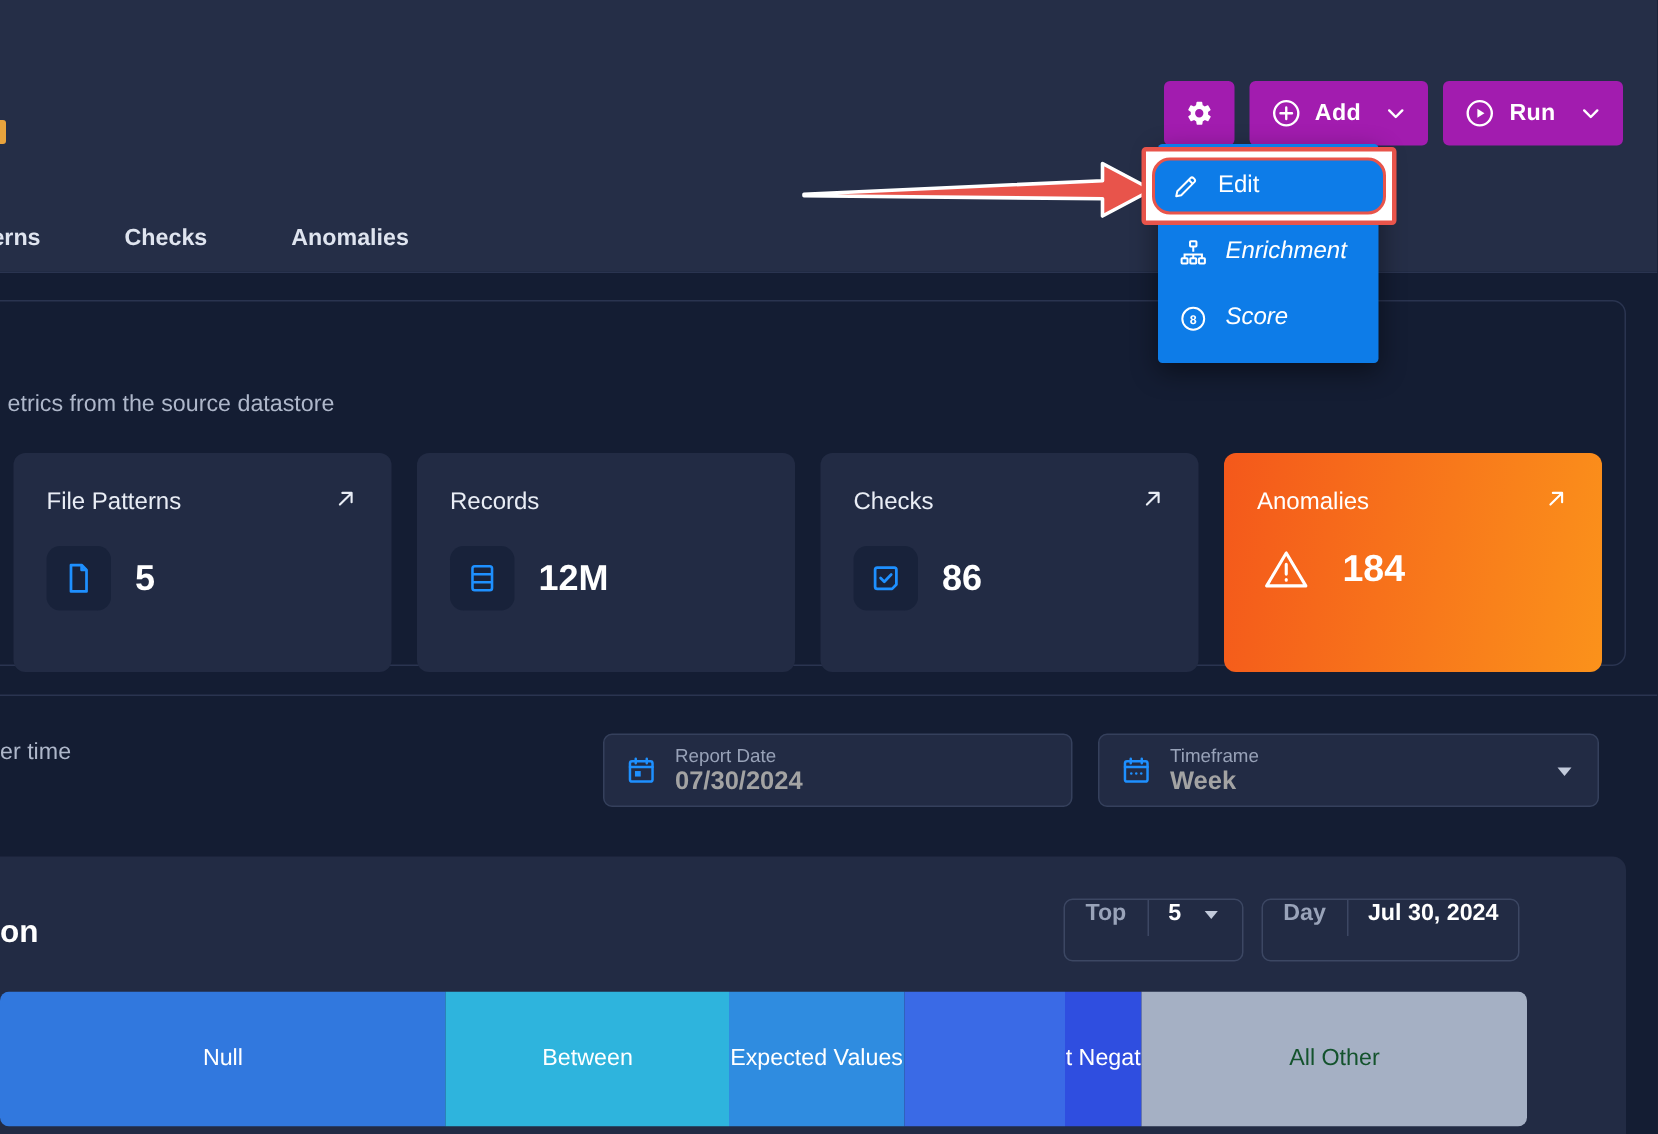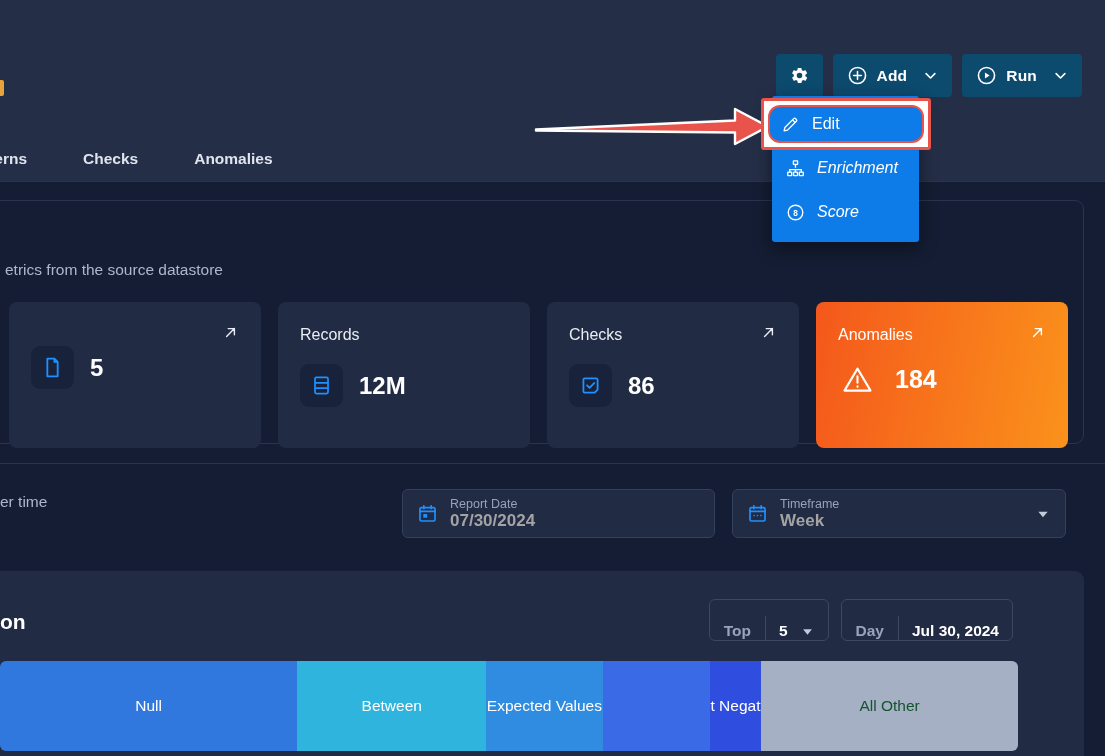--- a/index.html
+++ b/index.html
@@ -17,21 +17,21 @@
     background: #252e47;
   }
   .orange-stub {
     position: absolute; left: 0; top: 80px; width: 4px; height: 16px;
     background: #e8a33d; border-radius: 0 2px 2px 0;
   }
 
   
   .actions { position: absolute; right: 23px; top: 54px; display: flex; gap: 10px; align-items: flex-start; }
   .btn {
-    background: #0c4a6e; color: #fff; border: none; border-radius: 4px;
+    background: #a21caf; color: #fff; border: none; border-radius: 4px;
     height: 43px; display: flex; align-items: center; justify-content: center;
     font-size: 15.5px; font-weight: bold; cursor: pointer; letter-spacing: .2px;
   }
   .btn-gear { width: 47px; }
   .btn-split { padding: 0 14px 0 14px; gap: 9px; }
   .btn-split .sep-caret { display: flex; align-items: center; padding-left: 7px; }
   .ico { display: inline-flex; align-items: center; justify-content: center; }
 
   
   .menu {
@@ -112,21 +112,21 @@
 
   
   .bottom-panel {
     position: absolute; left: -70px; top: 390px; width: 1154px; height: 220px;
     background: #222b44; border-radius: 9px;
   }
   .bp-title { position: absolute; left: 70px; top: 39px; color: #fff; font-size: 21px; font-weight: bold; white-space: nowrap; }
   .pill-row { position: absolute; right: 71px; top: 28px; display: flex; gap: 12px; }
   .pill {
     height: 42px; border: 1px solid #3c4763; border-radius: 6px;
-    display: flex; align-items: flex-end; overflow: hidden;
+    display: flex; align-items: flex-start; overflow: hidden;
   }
   .pill-key { color: #99a3b9; font-size: 15.5px; font-weight: bold; padding: 0 14px; }
   .pill-div { width: 1px; height: 24px; background: #3c4763; }
   .pill-val { color: #fff; font-size: 15.5px; font-weight: bold; padding: 0 13px; display: flex; align-items: center; gap: 12px; }
 
   .segbar {
     position: absolute; left: 70px; top: 90px; width: 1018px; height: 90px;
     display: flex; border-radius: 6px; overflow: hidden;
   }
   .seg {
@@ -242,20 +242,21 @@
   <div class="main-panel">
 
     <div class="panel-line" style="top:0px;"></div>
 
     <div class="card-block">
       <div class="block-sub">etrics from the source datastore</div>
 
       <div class="stat-row">
 
         <div class="stat">
+          <div class="stat-title">File Patterns</div>
           <span class="stat-arrow ico">
             <svg width="17" height="17" viewBox="0 0 24 24" fill="none" stroke="#e9edf5" stroke-width="2" stroke-linecap="round" stroke-linejoin="round">
                 <path d="M6.5 17.5 17.5 6.5M8.8 6.5h8.7v8.7"></path>
               </svg>
           </span>
           <div class="stat-body">
             <span class="stat-iconbox">
               <svg width="23" height="23" viewBox="0 0 24 24" fill="none" stroke="#1e90ff" stroke-width="1.9" stroke-linejoin="round">
                 <path d="M14 2.8H6.6v18.4h10.8V6.2z"></path>
                   <path d="M14 2.8v3.4h3.4"></path>

